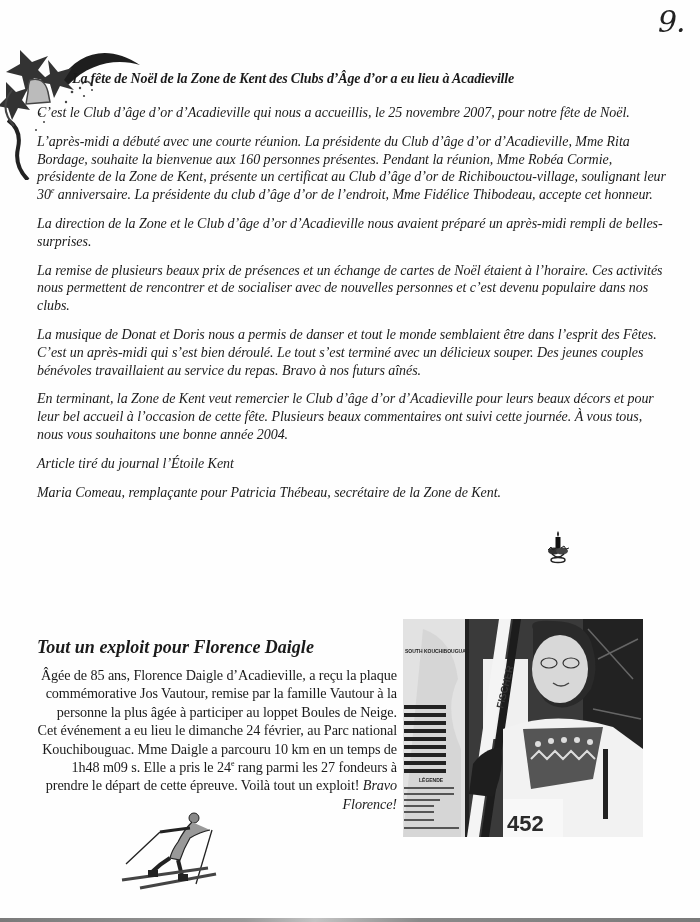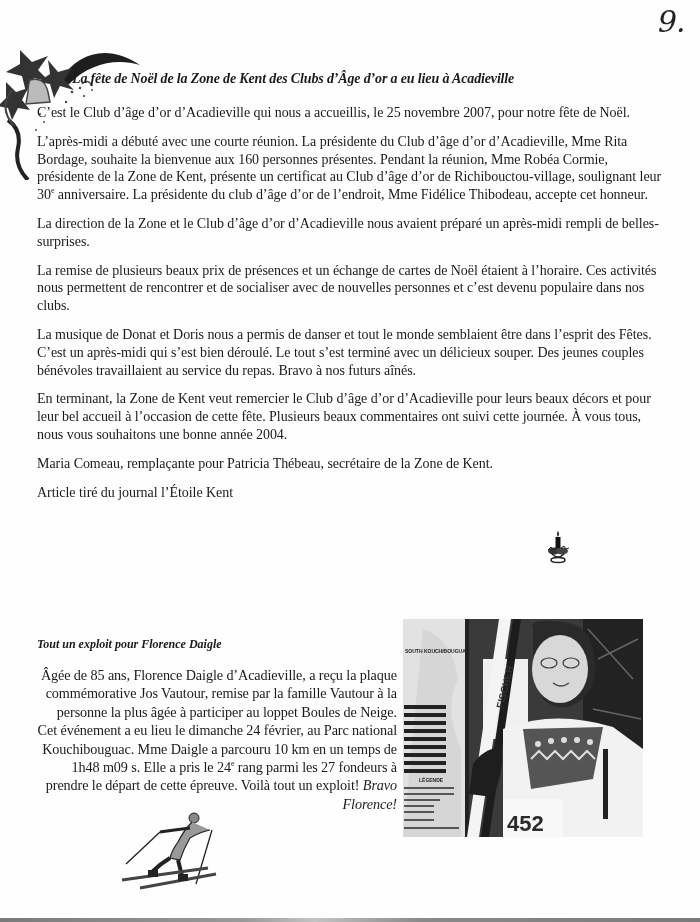--- a/index.html
+++ b/index.html
@@ -11,26 +11,26 @@
     position:absolute; left:658px; top:4px; font-size:30px; font-style:italic;
     font-family:"DejaVu Serif", serif; font-weight:normal; color:#222; letter-spacing:-1px;
   }
   .corner-ornament { position:absolute; left:0; top:30px; width:140px; height:150px; }
   .title1 {
     position:absolute; left:72px; top:71px; margin:0;
     font-size:14px; font-weight:bold; font-style:italic; white-space:nowrap; letter-spacing:-0.15px;
   }
   .article1 { position:absolute; left:37px; top:104px; width:630px; }
   .article1 p {
-    margin:0 0 11px 0; font-size:14px; line-height:17.8px; letter-spacing:-0.05px;
+    margin:0 0 11px 0; font-size:14px; line-height:17.8px; letter-spacing:-0.05px;font-style:italic;
   }
   sup { font-size:8px; line-height:0; vertical-align:super; }
   .candle-icon { position:absolute; left:545px; top:530px; width:26px; height:34px; }
   .title2 {
-    position:absolute; left:37px; top:637px; margin:0; font-size:12px;
+    position:absolute; left:37px; top:637px; margin:0; font-size:18px;
     font-weight:bold; font-style:italic; white-space:nowrap;
   }
   .article2 { position:absolute; left:37px; top:666px; width:360px;text-align:right; }
   .article2 p { margin:0; font-size:14.2px; line-height:18.4px; letter-spacing:-0.1px; }
   .article2 em { font-style:italic; }
   .photo {
     position:absolute; left:403px; top:619px; width:240px; height:218px;
     background:#6b6b6b; overflow:hidden;
   }
   .skier-icon { position:absolute; left:108px; top:812px; width:110px; height:80px; }
@@ -69,22 +69,22 @@
 
 <h1 class="title1">La fête de Noël de la Zone de Kent des Clubs d’Âge d’or a eu lieu à Acadieville</h1>
 
 <div class="article1">
   <p>C’est le Club d’âge d’or d’Acadieville qui nous a accueillis, le 25 novembre 2007, pour notre fête de Noël.</p>
   <p><span>L’après-midi a débuté avec une courte réunion.  La présidente du Club d’âge d’or d’Acadieville, Mme Rita Bordage, souhaite la bienvenue aux 160 personnes présentes.  Pendant la réunion, Mme Robéa Cormie, présidente de la Zone de Kent, présente un certificat au Club d’âge d’or de Richibouctou-village, soulignant leur 30</span><sup>e</sup><span> anniversaire.  La présidente du club d’âge d’or de l’endroit, Mme Fidélice Thibodeau, accepte cet honneur.</span></p>
   <p>La direction de la Zone et le Club d’âge d’or d’Acadieville nous avaient préparé un après-midi rempli de belles-surprises.</p>
   <p>La remise de plusieurs beaux prix de présences et un échange de cartes de Noël étaient à l’horaire.  Ces activités nous permettent de rencontrer et de socialiser avec de nouvelles personnes et c’est devenu populaire dans nos clubs.</p>
   <p>La musique de Donat et Doris nous a permis de danser et tout le monde semblaient être dans l’esprit des Fêtes.  C’est un après-midi qui s’est bien déroulé.  Le tout s’est terminé avec un délicieux souper.  Des jeunes couples bénévoles travaillaient au service du repas.  Bravo à nos futurs aînés.</p>
   <p>En terminant, la Zone de Kent veut remercier le Club d’âge d’or d’Acadieville pour leurs beaux décors et pour leur bel accueil à l’occasion de cette fête.  Plusieurs beaux commentaires ont suivi cette journée.  À vous tous, nous vous souhaitons une bonne année 2004.</p>
+  <p>Article tiré du journal l’Étoile Kent</p>
   <p>Maria Comeau, remplaçante pour Patricia Thébeau, secrétaire de la Zone de Kent.</p>
-  <p>Article tiré du journal l’Étoile Kent</p>
 </div>
 
 <svg class="candle-icon" viewBox="0 0 26 34">
   <path d="M13 1 Q15 4 13 7 Q11 4 13 1Z" fill="#222"></path>
   <rect x="10.5" y="7" width="5" height="13" fill="#111"></rect>
   <ellipse cx="9" cy="21" rx="6" ry="3.5" fill="#333"></ellipse>
   <ellipse cx="17" cy="21" rx="6" ry="3.5" fill="#444"></ellipse>
   <path d="M3 20 l3 -3 l2 3 l3 -2 M16 18 l3 -2 l2 3 l3 -1" stroke="#222" fill="none"></path>
   <path d="M7 24 Q13 30 19 24" fill="none" stroke="#222" stroke-width="1.5"></path>
   <ellipse cx="13" cy="30" rx="7" ry="2.5" fill="none" stroke="#222" stroke-width="1.5"></ellipse>

